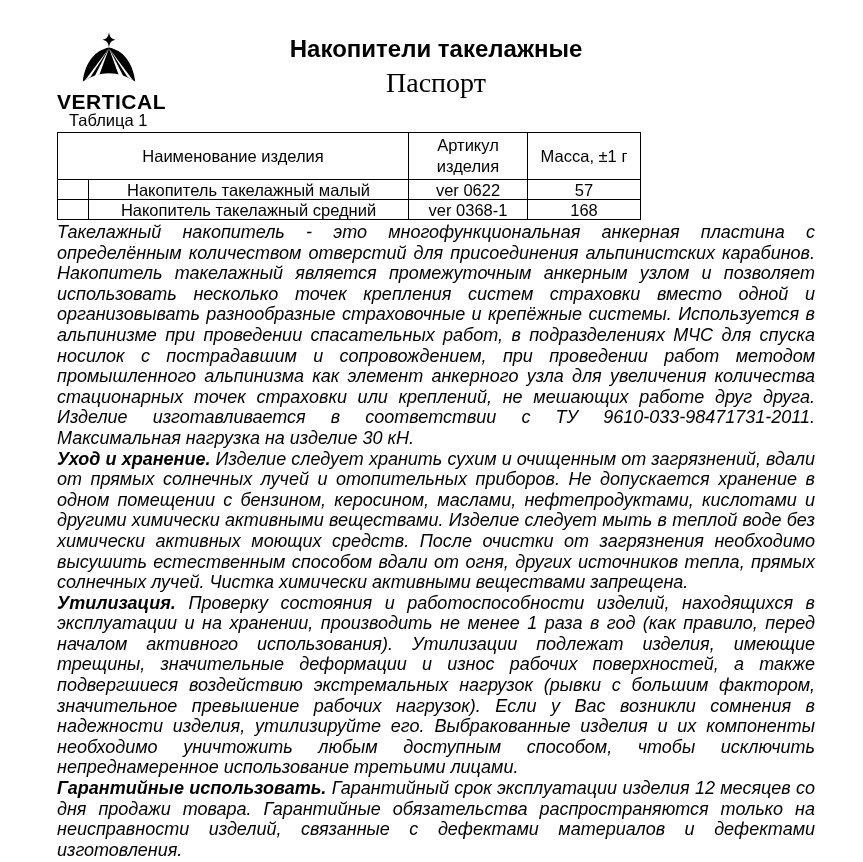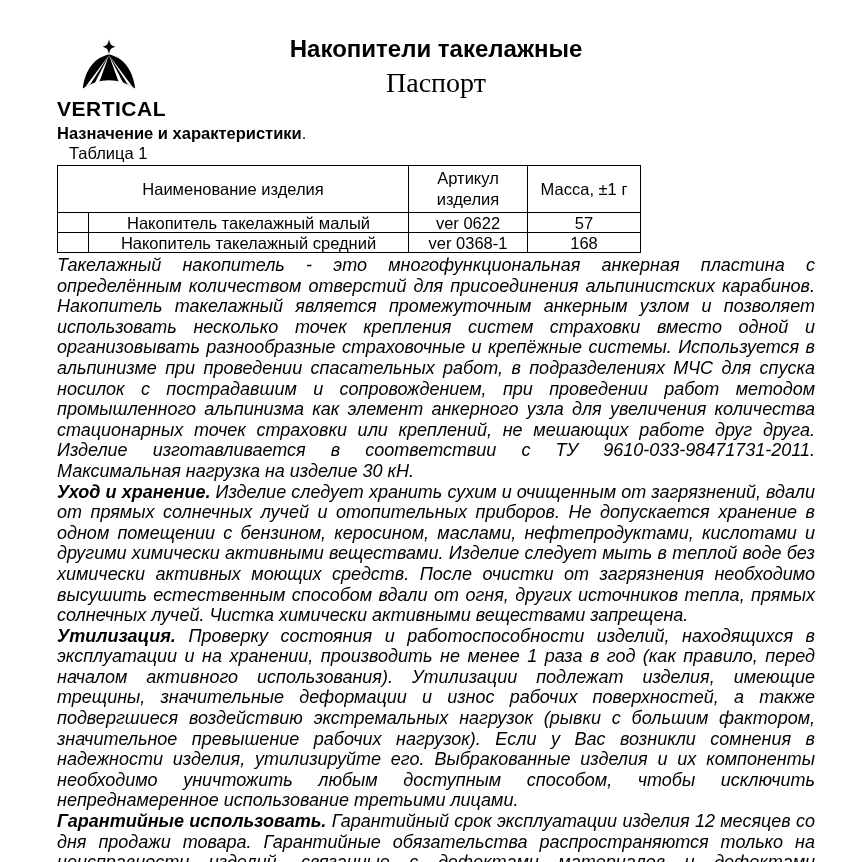--- a/index.html
+++ b/index.html
@@ -19,21 +19,21 @@
     overflow: hidden;
   }
   
   .doc-header {
     position: relative;
     min-height: 86px;
   }
   .logo {
     position: absolute;
     left: 0;
-    top: 15px;
+    top: 8px;
     width: 104px;
     text-align: left;
   }
   .logo svg { display: block; margin: 0 auto; }
   .brand {
     font-weight: bold;
     font-size: 21px;
     letter-spacing: 0.5px;
     line-height: 1;
     margin-top: 1px;
@@ -131,21 +131,20 @@
         </svg>
       </span>
       <div class="brand">VERTICAL</div>
     </div>
     <div class="titles">
       <h1 class="page-title">Накопители такелажные</h1>
       <div class="page-subtitle">Паспорт</div>
     </div>
   </header>
 
-  <div class="section-heading"><b>Назначение и характеристики</b><span class="suffix">.</span></div>
 
   <div class="table-caption">Таблица 1</div>
 
   <table class="products">
     <colgroup>
       <col style="width:31px">
       <col style="width:320px">
       <col style="width:119px">
       <col style="width:113px">
     </colgroup>

